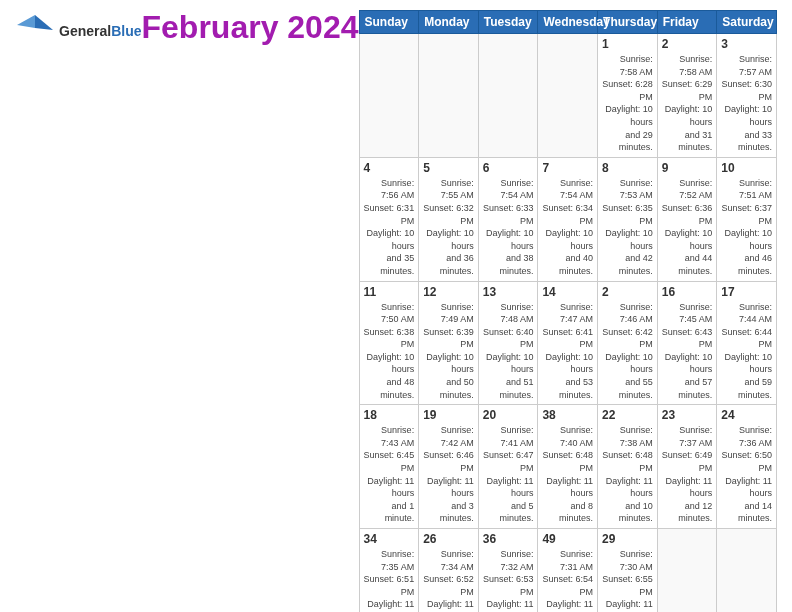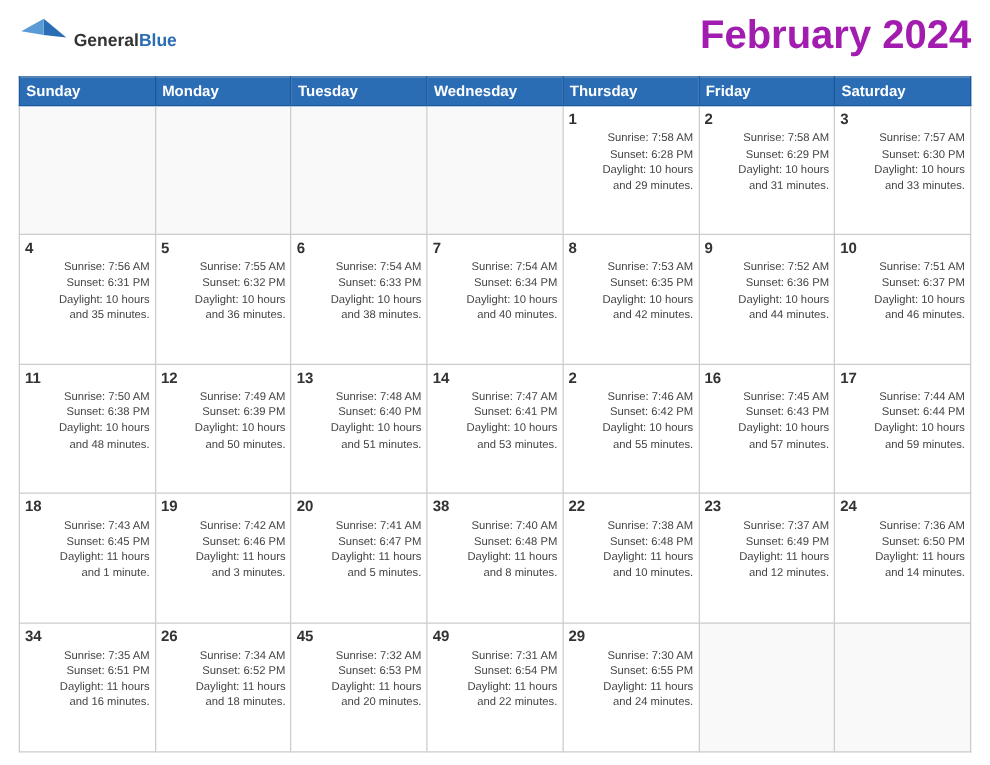--- a/index.html
+++ b/index.html
@@ -8,21 +8,21 @@
       background: #fff;
       width: 792px;
       height: 612px;
       overflow: hidden;
     }
     .page {
       width: 792px;
       height: 612px;
       padding: 10px 15px;
       display: flex;
-      flex-direction: column;
+      flex-direction: row;
     }
     .header {
       display: flex;
       justify-content: space-between;
       align-items: flex-start;
       margin-bottom: 6px;
     }
     .title-section {
       text-align: right;
     }
@@ -229,21 +229,21 @@
         <tr>
           <td>
             <span class="day-number">34</span>
             <div class="day-info">Sunrise: 7:35 AM<br>Sunset: 6:51 PM<br>Daylight: 11 hours<br>and 16 minutes.</div>
           </td>
           <td>
             <span class="day-number">26</span>
             <div class="day-info">Sunrise: 7:34 AM<br>Sunset: 6:52 PM<br>Daylight: 11 hours<br>and 18 minutes.</div>
           </td>
           <td>
-            <span class="day-number">45</span>
+            <span class="day-number">36</span>
             <div class="day-info">Sunrise: 7:32 AM<br>Sunset: 6:53 PM<br>Daylight: 11 hours<br>and 20 minutes.</div>
           </td>
           <td>
             <span class="day-number">49</span>
             <div class="day-info">Sunrise: 7:31 AM<br>Sunset: 6:54 PM<br>Daylight: 11 hours<br>and 22 minutes.</div>
           </td>
           <td>
             <span class="day-number">29</span>
             <div class="day-info">Sunrise: 7:30 AM<br>Sunset: 6:55 PM<br>Daylight: 11 hours<br>and 24 minutes.</div>
           </td>

